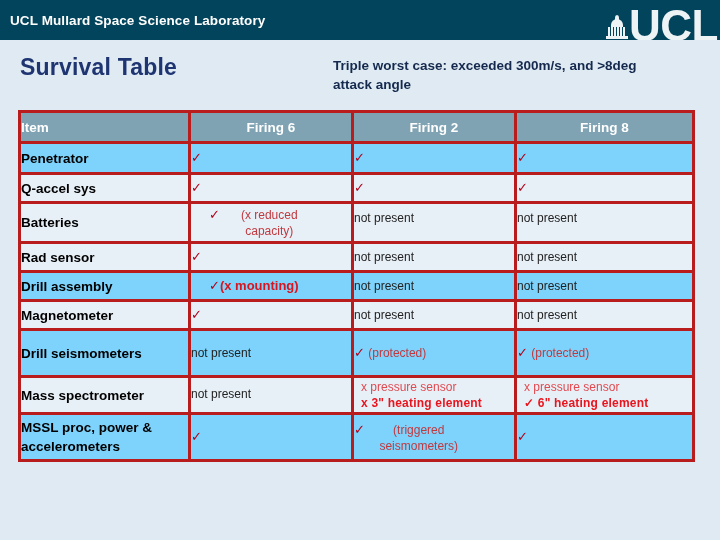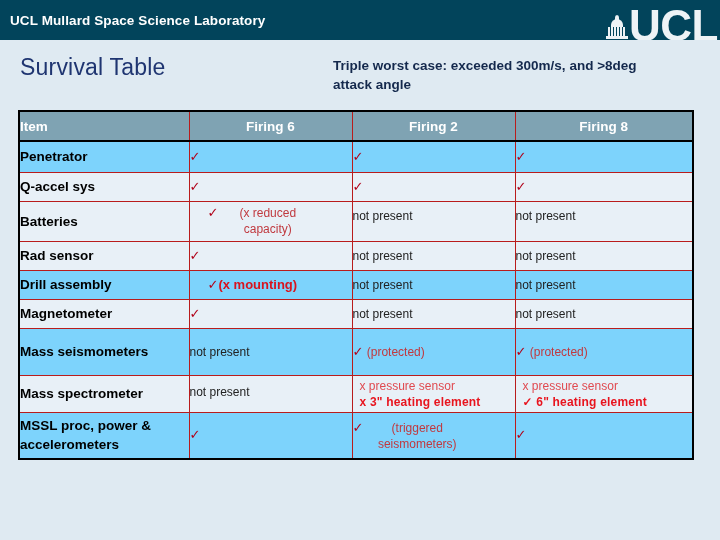--- a/index.html
+++ b/index.html
@@ -89,21 +89,21 @@
     letter-spacing: -0.5px;
     font-family: "Liberation Sans", sans-serif;
     margin-bottom: -6px;
   }
 
   
   #slide-title {
     position: absolute;
     left: 20px; top: 54px;
     font-size: 23px;
-    font-weight: normal;
+    font-weight: bold;
     color: #1f3571;
     letter-spacing: .2px;
   }
   #subtitle {
     position: absolute;
     left: 333px; top: 56px;
     width: 330px;
     font-size: 13.5px;
     font-weight: bold;
     color: #14294d;
@@ -114,21 +114,21 @@
   #survival-table {
     position: absolute;
     left: 18px; top: 110px;
     width: 676px;
     border-collapse: collapse;
     table-layout: fixed;
     border: 2px solid #000000;
   }
   #survival-table th,
   #survival-table td {
-    border: 1px solid #b91c1c;
+    border: 3px solid #b91c1c;
     padding: 0;
     vertical-align: middle;
   }
   #survival-table thead th {
     background: #7fa3b3;
     color: #ffffff;
     font-size: 13.5px;
     font-weight: bold;
     height: 28px;
     border-bottom: 2px solid #000000;
@@ -284,21 +284,21 @@
       </td>
       <td class="data-cell">
         <span class="np">not present</span>
       </td>
       <td class="data-cell">
         <span class="np">not present</span>
       </td>
     </tr>
 
     <tr class="shade-a" style="height:47px">
-      <td class="item-cell" style="line-height:19px">Mass seismometers</td>
+      <td class="item-cell" style="line-height:19px">Drill seismometers</td>
       <td class="data-cell">
         <span class="np">not present</span>
       </td>
       <td class="data-cell">
         <span class="tick">✓</span>
         <span class="note">(protected)</span>
       </td>
       <td class="data-cell">
         <span class="tick">✓</span>
         <span class="note">(protected)</span>

